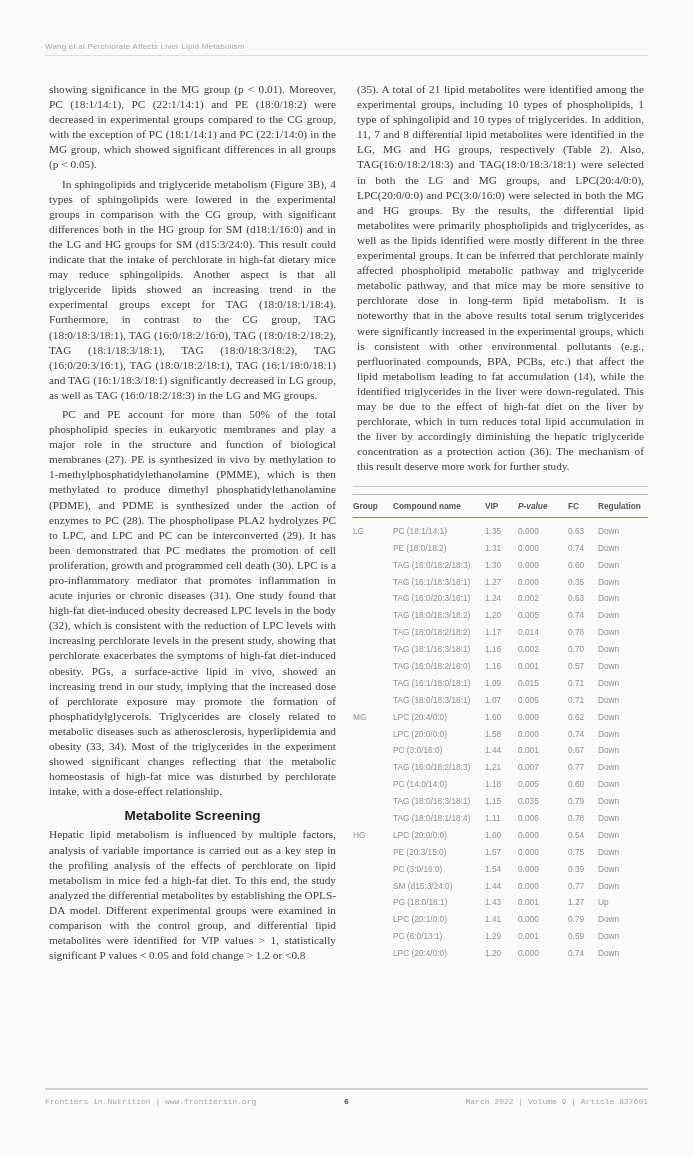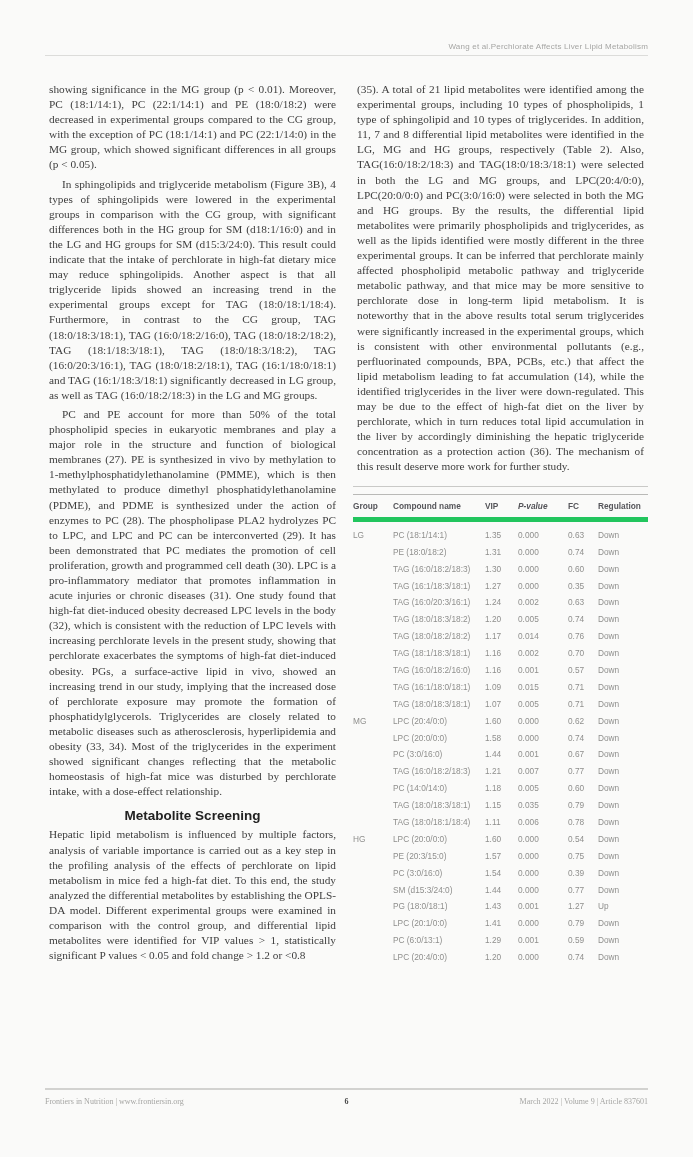--- a/index.html
+++ b/index.html
@@ -11,21 +11,21 @@
     position:relative;
     overflow:hidden;
   }
   .page{
     position:absolute;inset:0;
     padding:0 45px;
     box-sizing:border-box;
   }
   
   .running-head{
-    display:flex;justify-content:flex-end;
+    display:flex;justify-content:flex-start;
     padding-top:42px;
     font-family:"Liberation Sans", sans-serif;
     font-size:8px;color:#a5a5a3;
     letter-spacing:.2px;
   }
   .head-rule{border:none;border-top:1px solid #dcdcda;margin:4px 0 0 0;}
 
   
   .columns{
     display:flex;gap:13px;
@@ -62,35 +62,35 @@
   }
   .trow{
     display:grid;
     grid-template-columns:40px 92px 33px 50px 30px 50px;
     align-items:center;
     height:16.9px;
   }
   .trow.thead{
     height:22px;
     font-weight:bold;color:#55555a;
-    border-bottom:5px solid #22c55e;
+    border-bottom:1px solid #22c55e;
   }
   .trow.thead .italic-p{font-style:italic;}
   .tcell{white-space:nowrap;overflow:hidden;}
   .tbody{padding-top:4px;}
 
   
   .footer-rule{
     position:absolute;left:45px;right:45px;top:1088px;
     border:none;border-top:2px solid #d2d2d0;margin:0;
   }
   .running-foot{
     position:absolute;left:45px;right:45px;top:1097px;
     display:flex;justify-content:space-between;align-items:center;
-    font-family:Liberation Serif, serif;
+    font-family:Liberation Mono, monospace;
     font-size:8px;color:#a5a5a3;
   }
   .foot-page{color:#4a4a4a;font-weight:bold;position:absolute;left:50%;transform:translateX(-50%);}
 </style>
 </head>
 <body>
 
 <div class="page">
 
   <div class="running-head">

